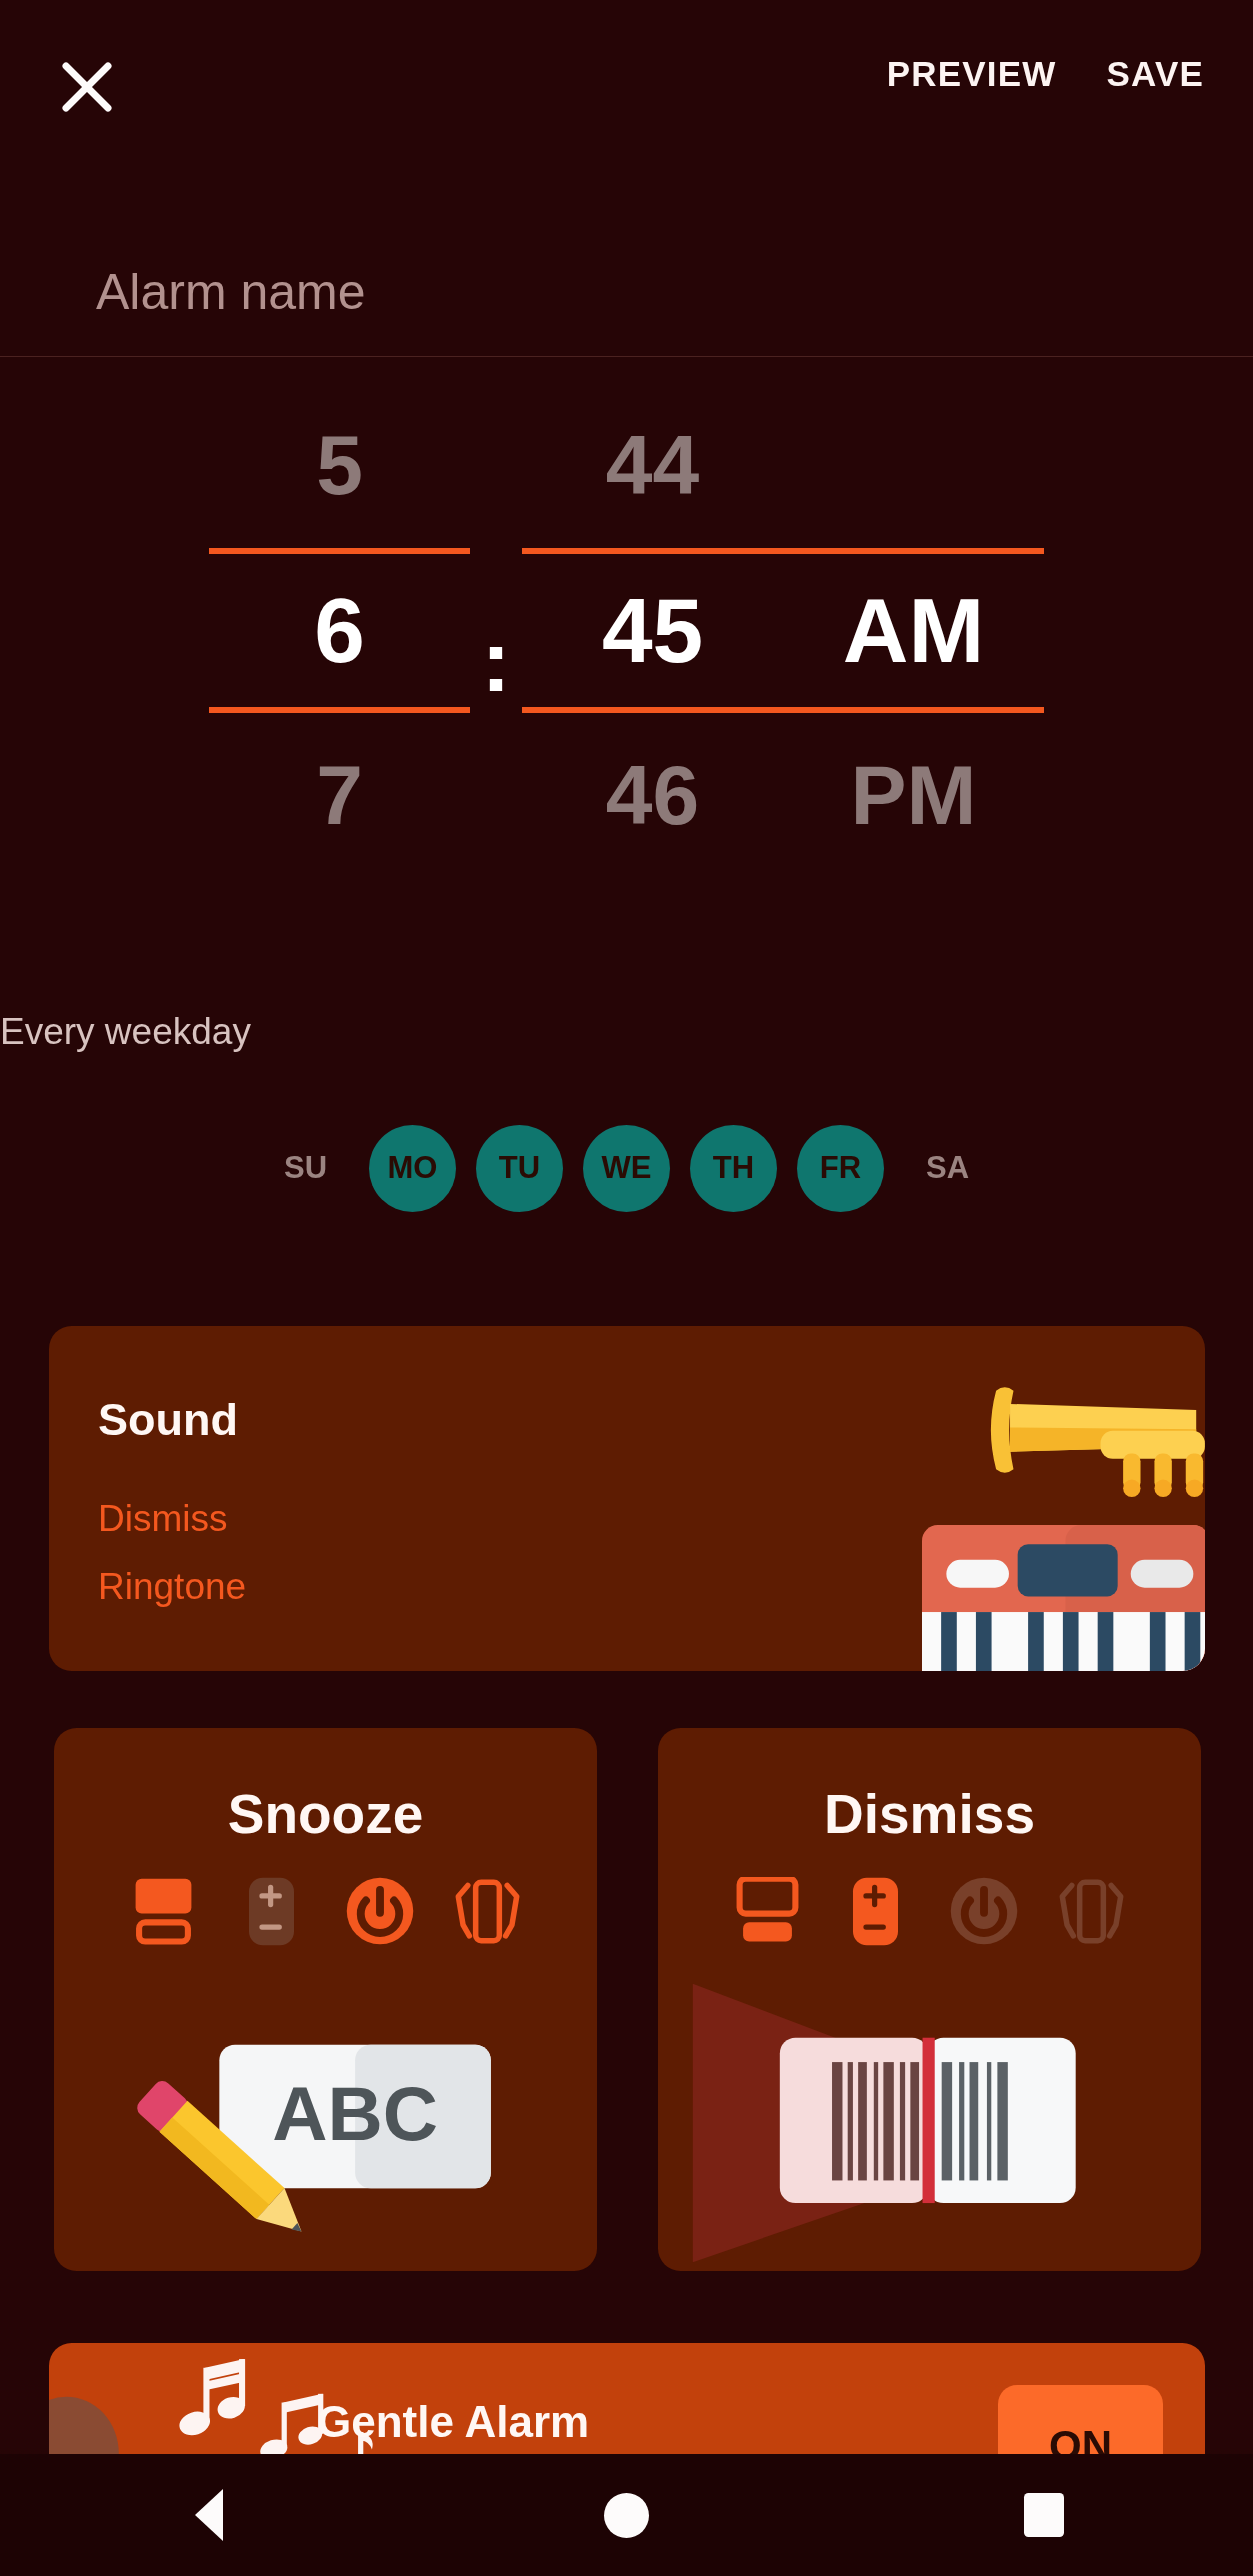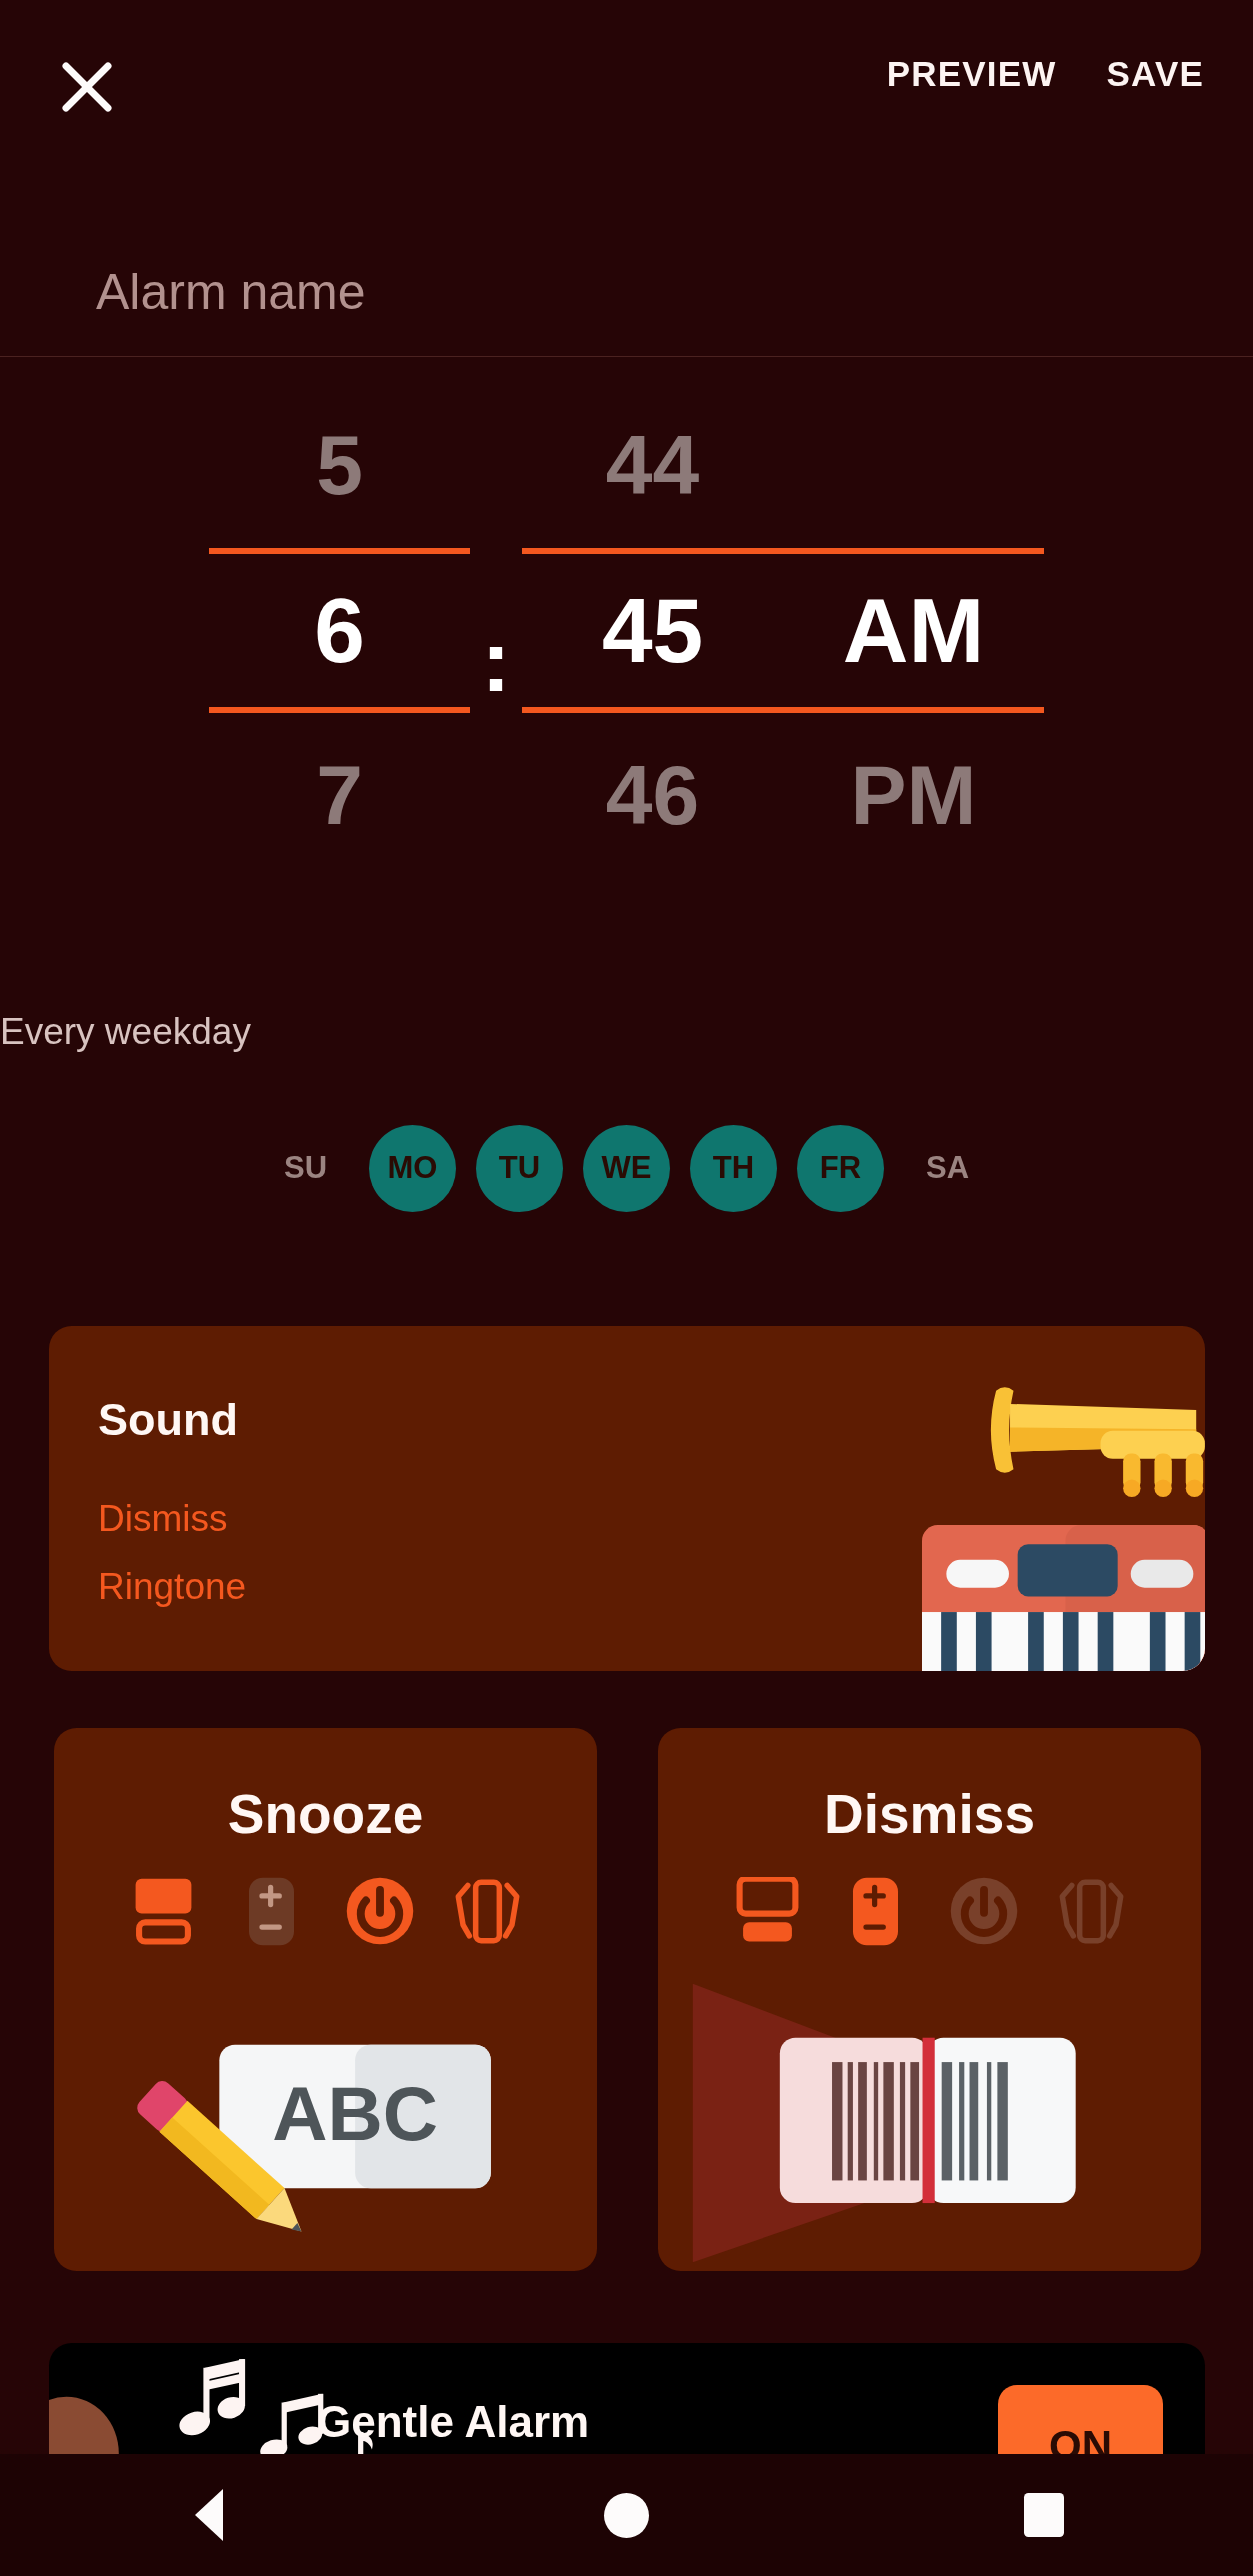--- a/index.html
+++ b/index.html
@@ -120,21 +120,21 @@
   .icon-row-in{
     position:absolute; left:0; top:144px; width:100%; height:78px;
     display:flex; align-items:center; justify-content:center; gap:37px;
   }
   .mini-icon{ width:71px; height:75px; display:flex; align-items:center; justify-content:center; cursor:pointer; }
   .art{ position:absolute; left:0; bottom:0; width:100%; height:296px; }
 
   
   .gentle-card{
     left:49px; top:2343px; width:1156px; height:157px;
-    background:#000000; border-radius:22.6px;
+    background:#c2410c; border-radius:22.6px;
   }
   .gentle-title{
     position:absolute; left:268px; top:54px;
     color:#fff7f4; font-size:44px; font-weight:bold; white-space:nowrap;
   }
   .gentle-notes{ position:absolute; left:104px; top:8.7px; }
   .gentle-blob{ position:absolute; left:0; bottom:0; }
   .on-badge{
     position:absolute; right:42px; top:42px; width:165px; height:96px;
     background:#fc6a29; border-radius:19px;

